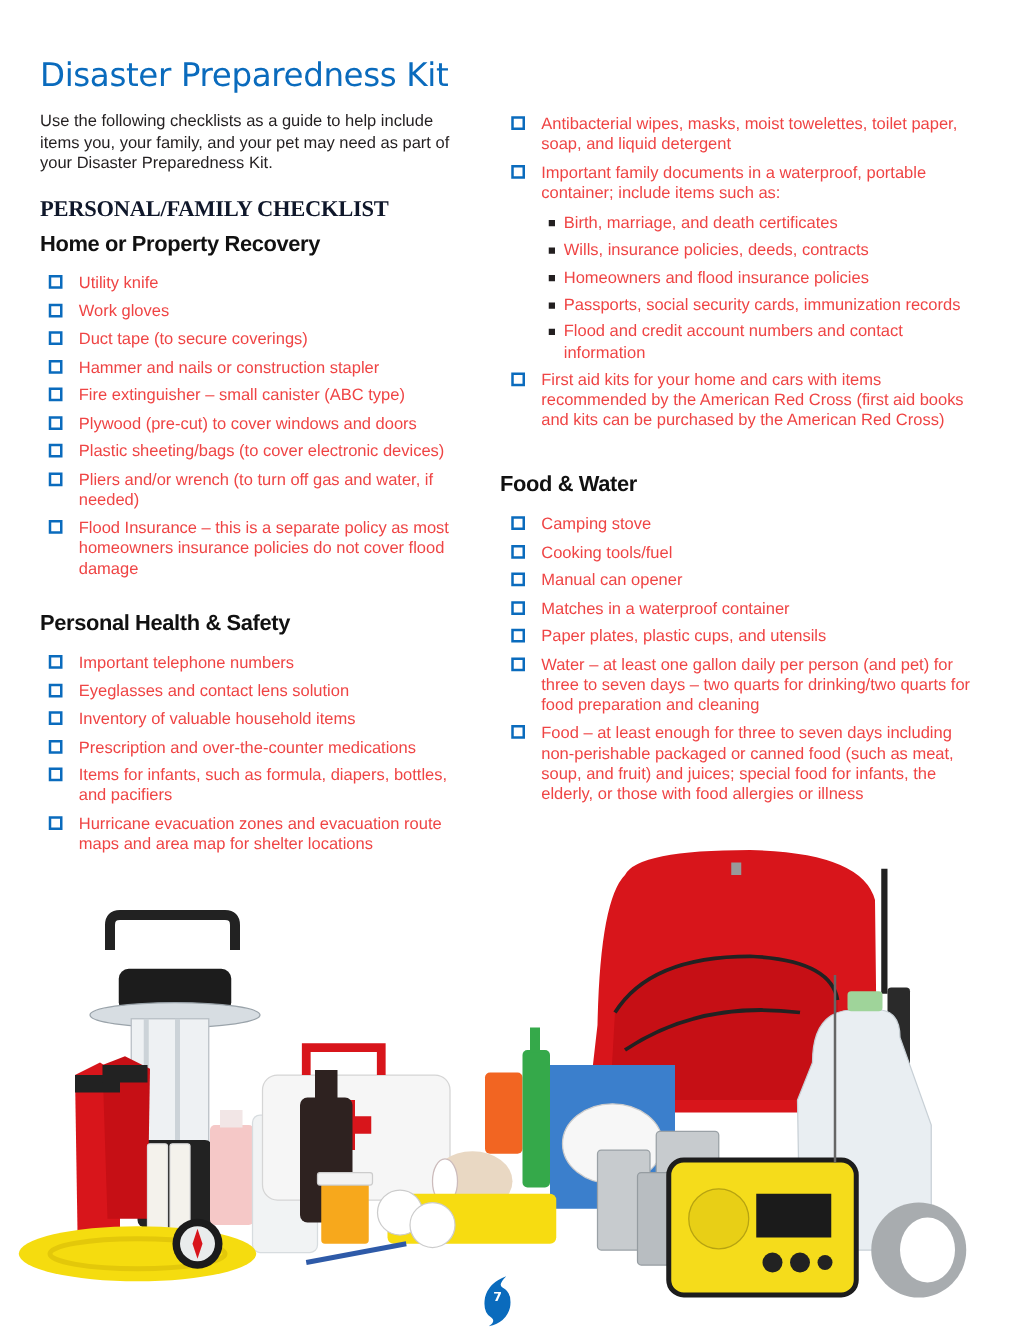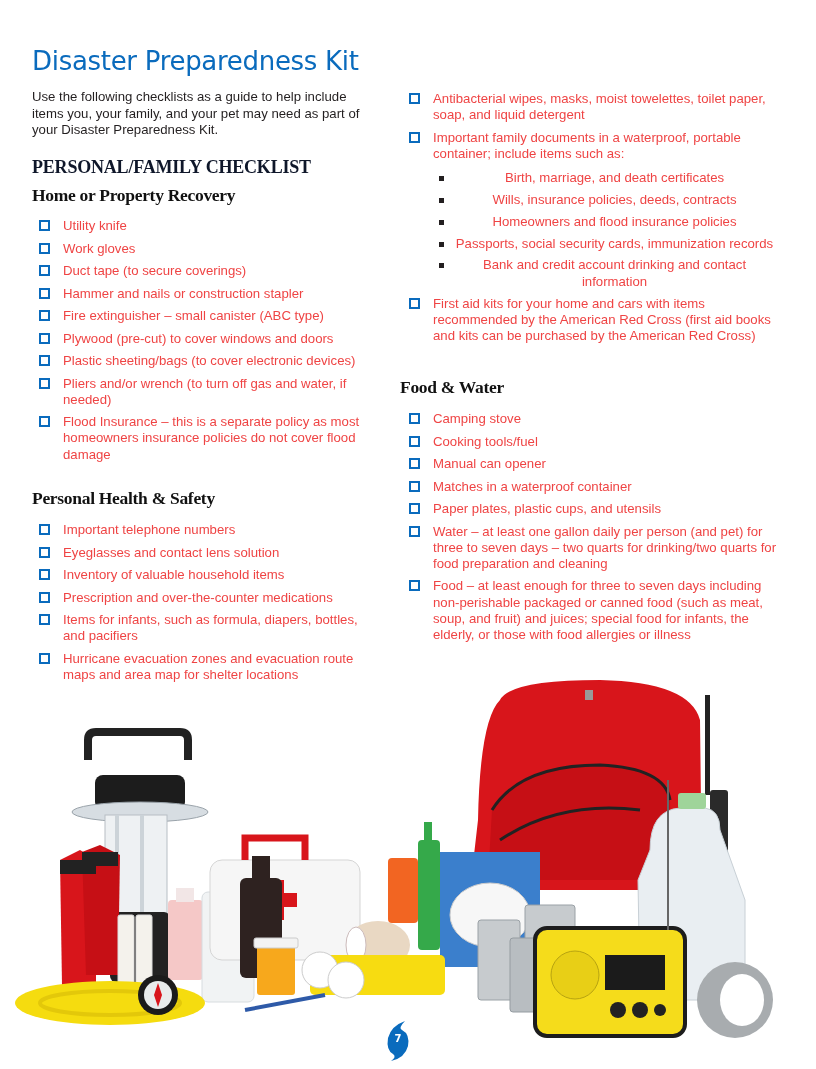--- a/index.html
+++ b/index.html
@@ -15,34 +15,34 @@
     position: absolute; left: 32px; top: 89px; width: 345px;
     font-size: 13.2px; line-height: 16.5px; color: #231f20;
   }
   .section-title {
     position: absolute; left: 32px; top: 157px;
     font-family: Liberation Serif, serif; font-weight: bold;
     font-size: 18px; color: #0f172a; letter-spacing: -0.2px;
   }
   .sub-heading {
     position: absolute;
-    font-family: Liberation Serif, serif; font-weight: bold;
+    font-family: Liberation Sans, sans-serif; font-weight: bold;
     font-size: 17.5px; color: #111; letter-spacing: -0.3px;
   }
   .checklist { position: absolute; list-style: none; }
   .checklist li {
     position: relative; padding-left: 30px;
     font-size: 13.2px; line-height: 16.2px; color: #ef4444;
     margin-bottom: 6.3px;
   }
   .checkbox {
     position: absolute; left: 6px; top: 2px;
     width: 11px; height: 11px; border: 2.4px solid #0a6bbd; background: #fff;
   }
-  .sublist { list-style: none; margin-top: 8px; margin-bottom: 6px; text-align: center; }
+  .sublist { list-style: none; margin-top: 8px; margin-bottom: 6px; }
   .sublist li {
     position: relative; padding-left: 18px; margin-bottom: 5.6px;
   }
   .square-bullet {
     position: absolute; left: 6px; top: 6px; width: 5px; height: 5px; background: #231f20;
   }
 
   
   .photo { position: absolute; left: 0; top: 672px; width: 816px; height: 397px; }
 
@@ -83,21 +83,21 @@
 </ul>
 
 <ul class="checklist" style="left:403px; top:91px; width:375px;">
   <li><span class="checkbox"></span><span>Antibacterial wipes, masks, moist towelettes, toilet paper, soap, and liquid detergent</span></li>
   <li><span class="checkbox"></span><span>Important family documents in a waterproof, portable container; include items such as:</span>
     <ul class="sublist">
       <li><span class="square-bullet"></span><span>Birth, marriage, and death certificates</span></li>
       <li><span class="square-bullet"></span><span>Wills, insurance policies, deeds, contracts</span></li>
       <li><span class="square-bullet"></span><span>Homeowners and flood insurance policies</span></li>
       <li><span class="square-bullet"></span><span>Passports, social security cards, immunization records</span></li>
-      <li><span class="square-bullet"></span><span>Bank and credit account drinking and contact information</span></li>
+      <li><span class="square-bullet"></span><span>Flood and credit account numbers and contact information</span></li>
     </ul>
   </li>
   <li><span class="checkbox"></span><span>First aid kits for your home and cars with items recommended by the American Red Cross (first aid books and kits can be purchased by the American Red Cross)</span></li>
 </ul>
 
 <h3 class="sub-heading" style="left:400px; top:377px;text-align:right;">Food &amp; Water</h3>
 <ul class="checklist" style="left:403px; top:411px; width:380px;">
   <li><span class="checkbox"></span><span>Camping stove</span></li>
   <li><span class="checkbox"></span><span>Cooking tools/fuel</span></li>
   <li><span class="checkbox"></span><span>Manual can opener</span></li>

